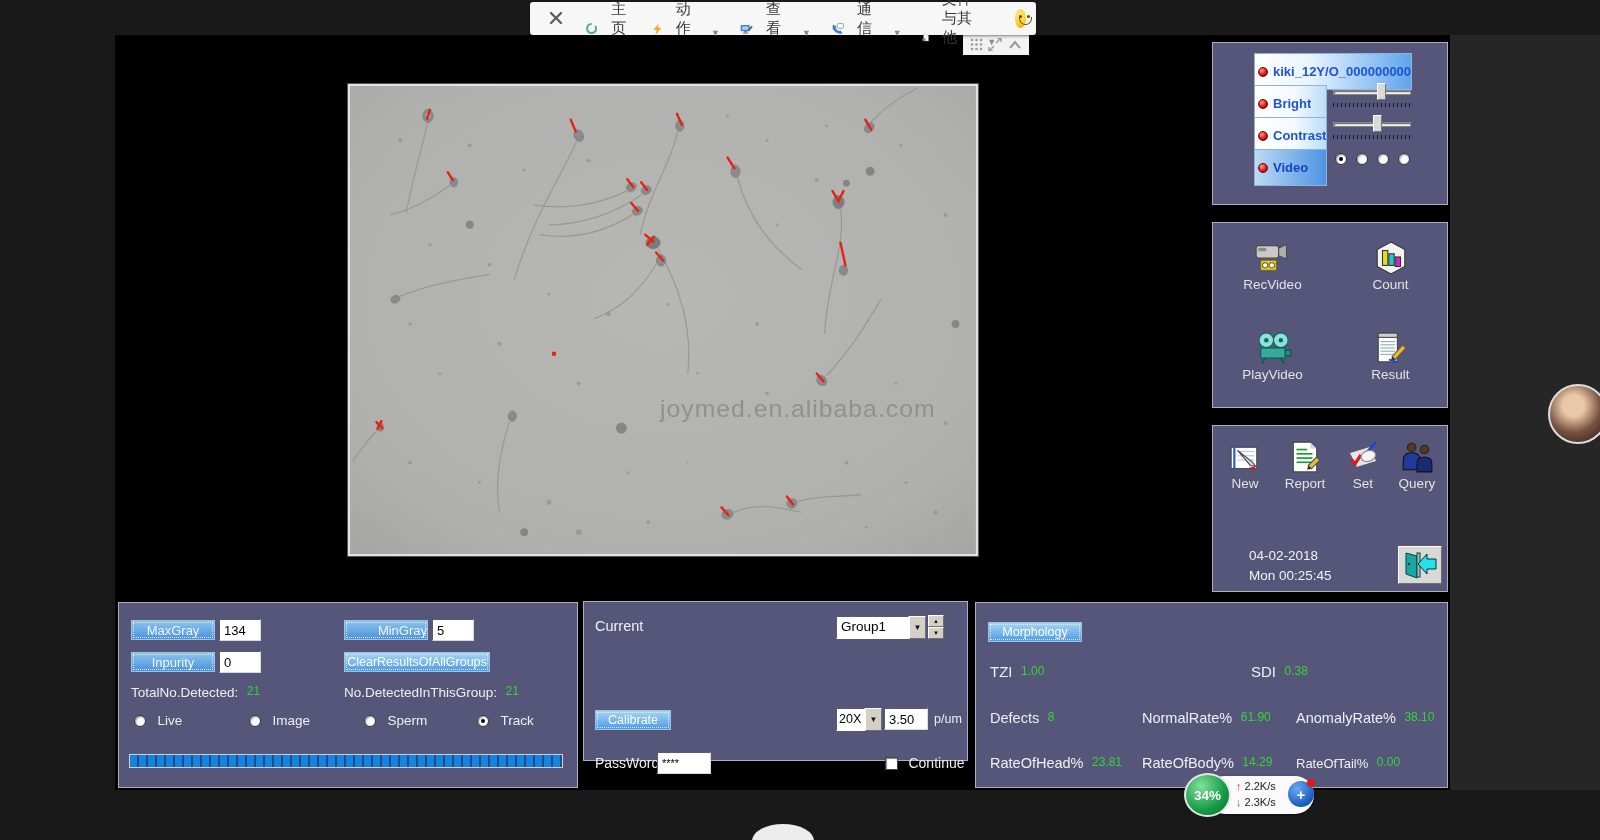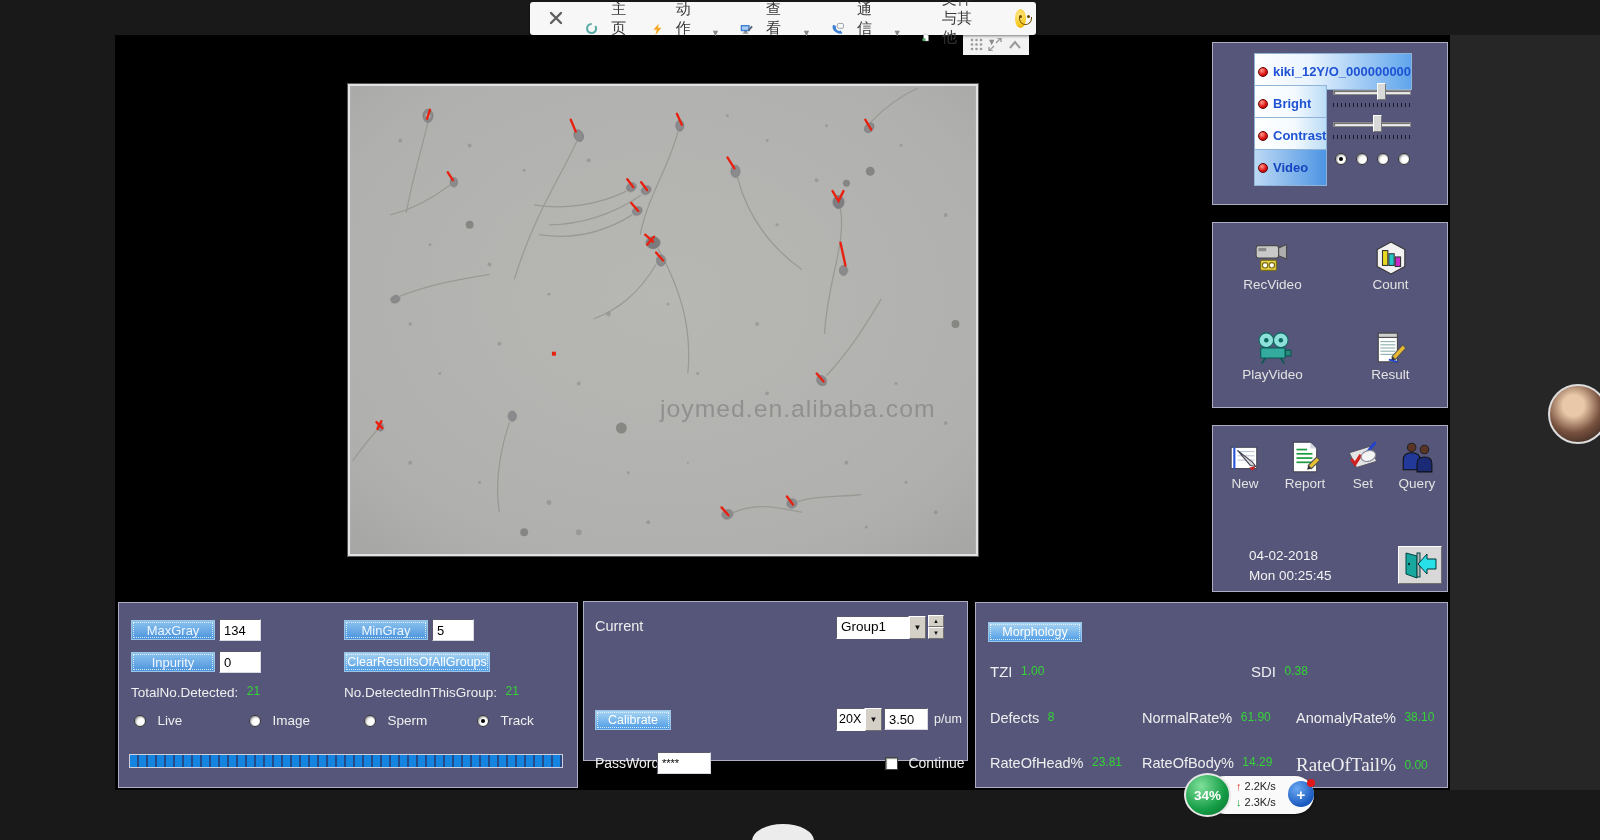--- a/index.html
+++ b/index.html
@@ -479,21 +479,21 @@
         <polygon points="34,9 25,9 25,4 16,14 25,24 25,19 34,19" fill="#28e0e8" stroke="#033"></polygon>
       </svg>
     </div>
   </div>
 
   <div class="gbox" style="left:118px; top:602px; width:460px; height:186px;">
     <div class="btnB" style="left:12px; top:17px; width:84px;">
       <span>MaxGray</span>
     </div>
     <input class="tb-input" style="left: 100px; top: 16px; width: 42px;" readonly="" value="134">
-    <div class="btnB" style="left:225px; top:17px; width:84px;">
+    <div class="btnB" style="left:225px; top:17px; width:84px;justify-content:flex-end;">
       <span>MinGray</span>
     </div>
     <input class="tb-input" style="left: 313px; top: 16px; width: 42px;" readonly="" value="5">
     <div class="btnB" style="left:12px; top:49px; width:84px;">
       <span>Inpurity</span>
     </div>
     <input class="tb-input" style="left: 100px; top: 48px; width: 42px;" readonly="" value="0">
     <div class="btnB bright" style="left:225px; top:49px; width:146px;">
       <span>ClearResultsOfAllGroups</span>
     </div>
@@ -579,21 +579,21 @@
     </div>
     <div style="position:absolute; left:14px; top:151px;">
       <span class="glabel" style="font-size:14.5px;">RateOfHead%</span>
       <span class="gval">23.81</span>
     </div>
     <div style="position:absolute; left:166px; top:151px;">
       <span class="glabel" style="font-size:14.5px;">RateOfBody%</span>
       <span class="gval">14.29</span>
     </div>
     <div style="position:absolute; left:320px; top:151px;">
-      <span class="glabel" style="font-size:19px;font-family:Liberation Serif, serif;">RateOfTail%</span>
+      <span class="glabel" style="font-size:13px;">RateOfTail%</span>
       <span class="gval">0.00</span>
     </div>
   </div>
 
   <div class="arc"></div>
 
   <div class="netw">
     <div class="pill"></div>
     <div class="speeds">
       <div><span class="up">↑</span>

